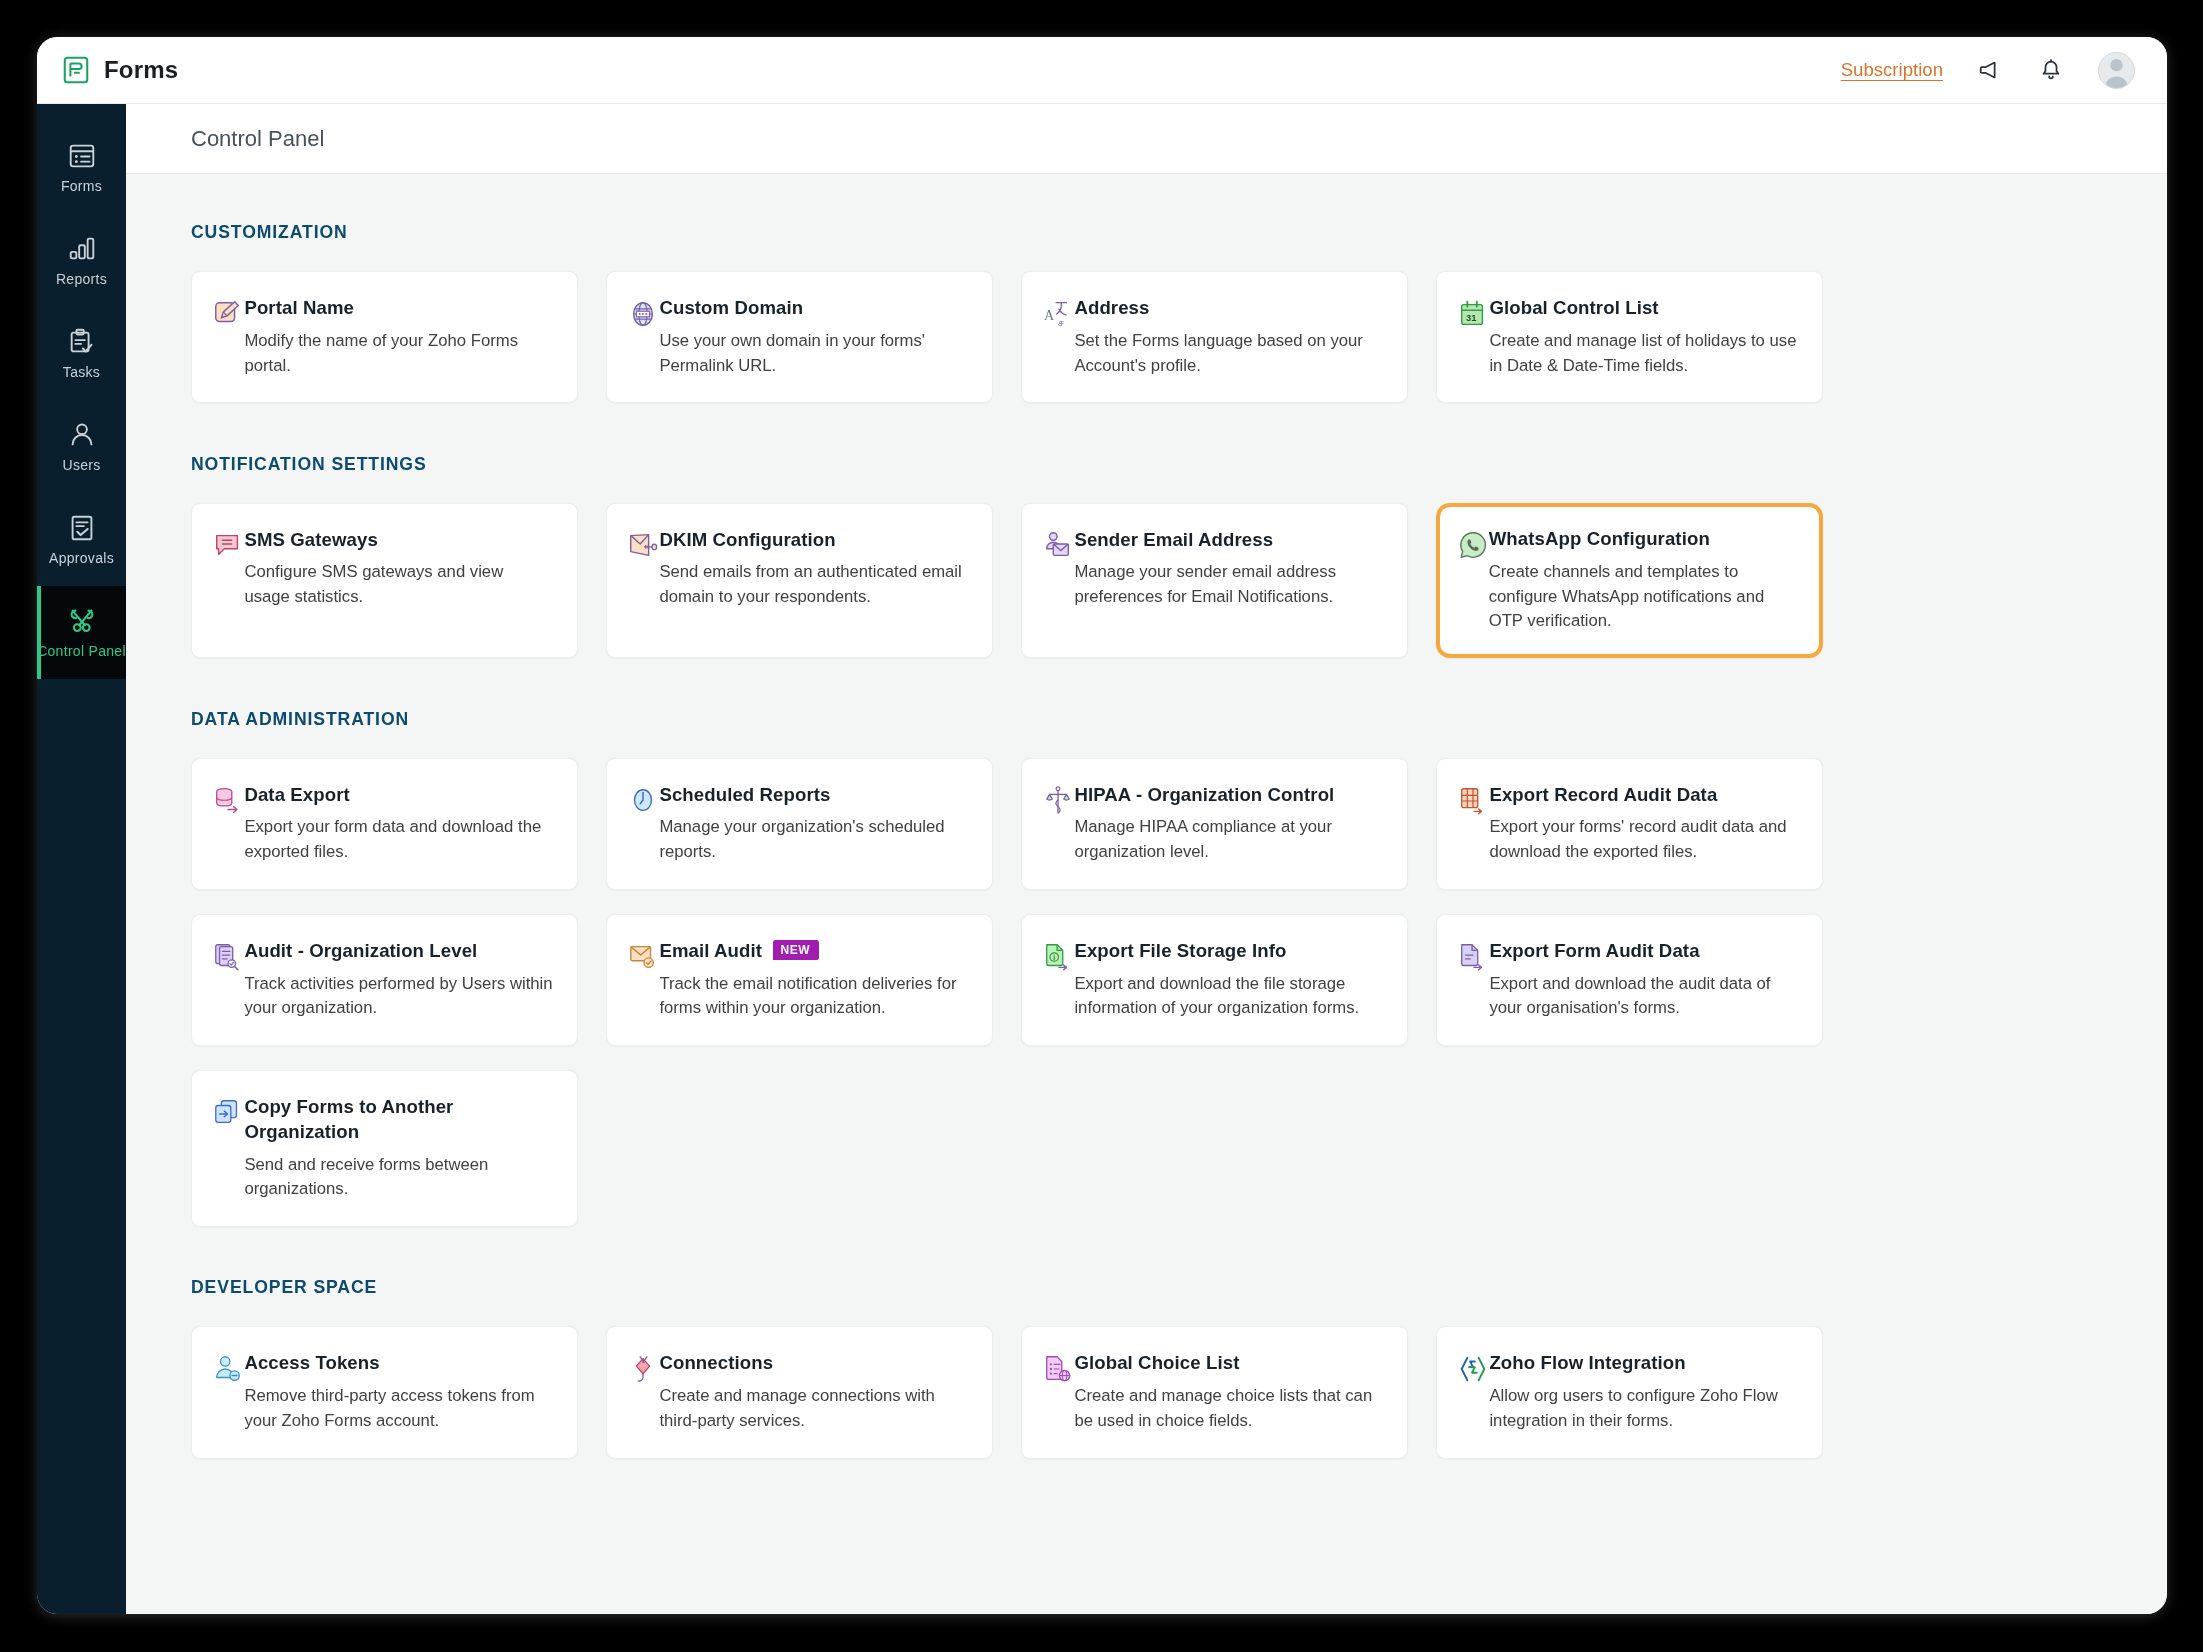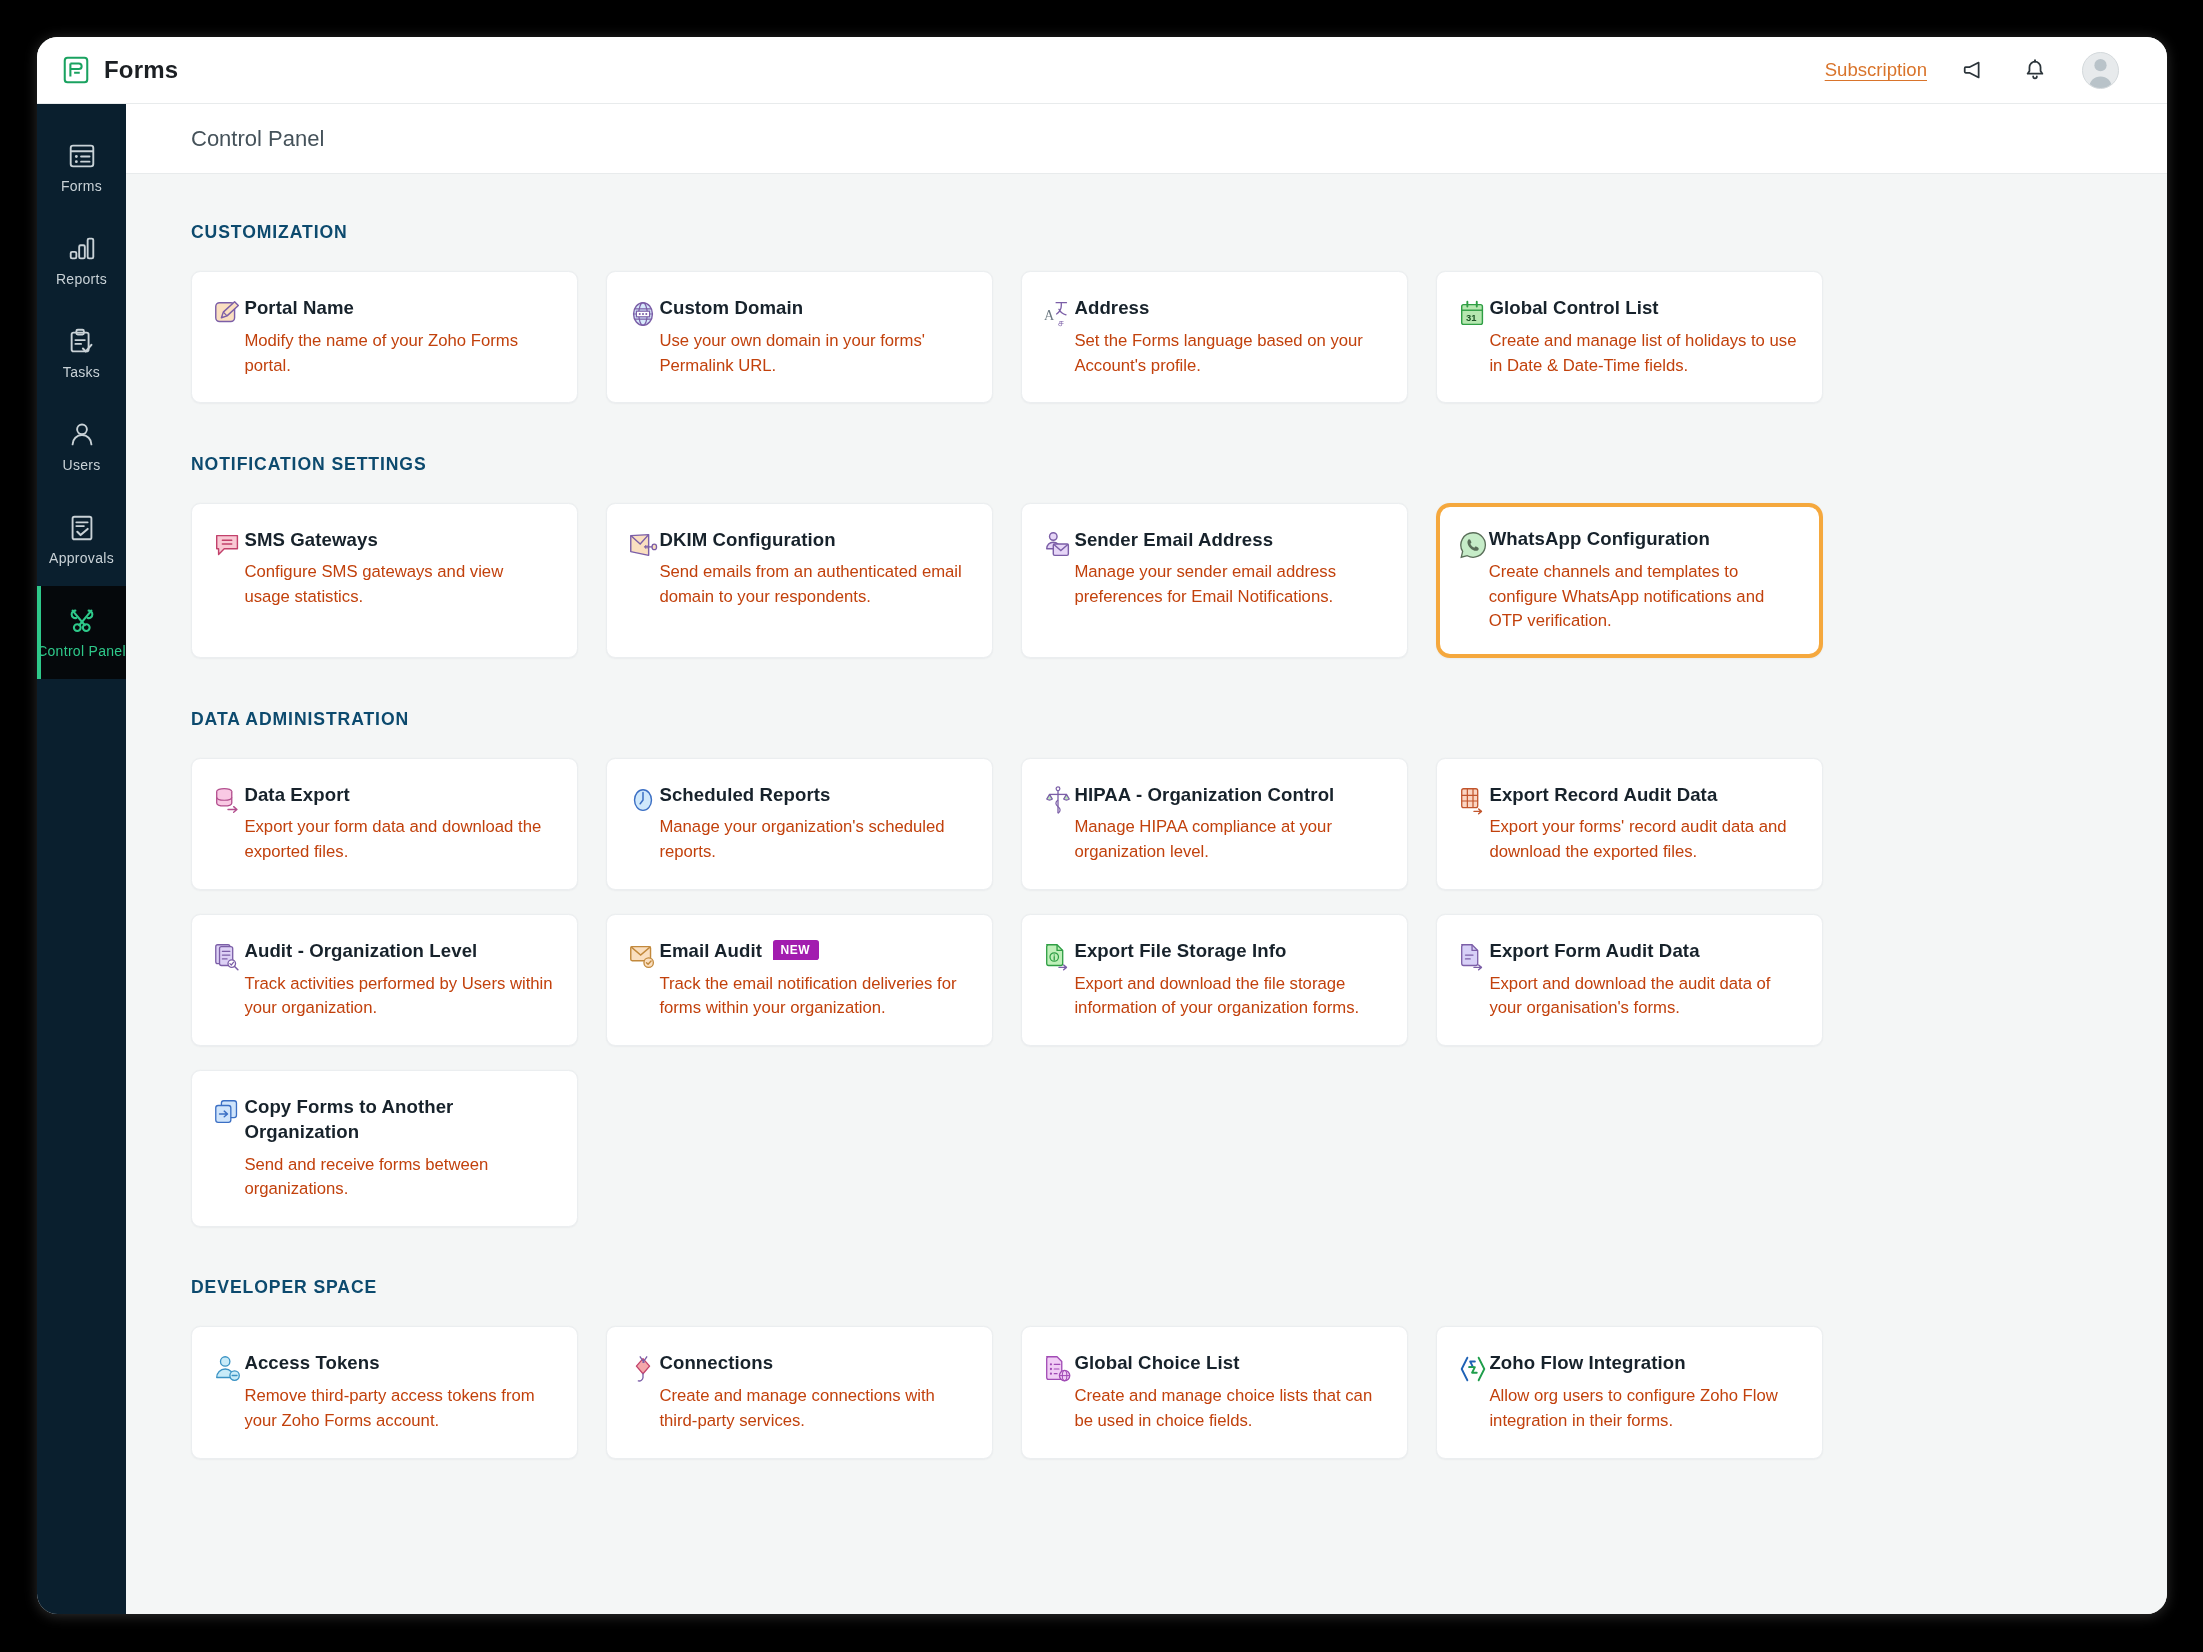--- a/index.html
+++ b/index.html
@@ -24,21 +24,21 @@
     position: absolute; left: 0; top: 0;
     width: 100%; height: 67px;
     background: #ffffff;
     display: flex; align-items: center;
     border-bottom: 0.9px solid #e8ebec;
     z-index: 5;
   }
   .brand { display: flex; align-items: center; gap: 13px; padding-left: 24px; }
   .brand-logo { width: 30px; height: 30px; display: block; }
   .brand-name { font-size: 24px; font-weight: 700; color: #1b1f23; letter-spacing: 0.2px; }
-  .topbar-right { margin-left: auto; display: flex; align-items: center; gap: 33px; padding-right: 48px; }
+  .topbar-right { margin-left: auto; display: flex; align-items: center; gap: 33px; padding-right: 32px; }
   .subs-link {
     font-size: 18.6px; color: #d9742b; text-decoration: underline;
     text-underline-offset: 3.7px; cursor: pointer; white-space: nowrap;
   }
   .tb-icon { width: 28px; height: 28px; display: flex; align-items: center; justify-content: center; cursor: pointer; }
   .avatar {
     width: 37px; height: 37px; border-radius: 50%;
     background: #e7eaec; border: 0.9px solid #d3d8db;
     display: flex; align-items: flex-end; justify-content: center; overflow: hidden;
   }
@@ -117,21 +117,21 @@
   }
   .card-icon { width: 32px; min-width: 32px; padding-top: 1.9px; }
   .card-icon svg { display: block; }
   .card-body { flex: 1; min-width: 0; }
   .card-title-row { display: flex; align-items: center; gap: 11px; flex-wrap: wrap; }
   .card-title {
     font-size: 18.6px; font-weight: 700; color: #17222b;
     line-height: 1.32; letter-spacing: 0.1px;
   }
   .card-desc {
-    font-size: 16.7px; color: #c2410c; line-height: 1.48;
+    font-size: 16.7px; color: #404040; line-height: 1.48;
     margin-top: 8.3px;
   }
   .badge-new {
     display: inline-block;
     background: #a21caf; color: #ffffff;
     font-size: 12px; font-weight: 700; letter-spacing: 0.6px;
     padding: 2.8px 8.3px 2.8px 7.4px;
     border-radius: 2.8px 2.8px 2.8px 0;
     position: relative; top: -0.9px;
   }

